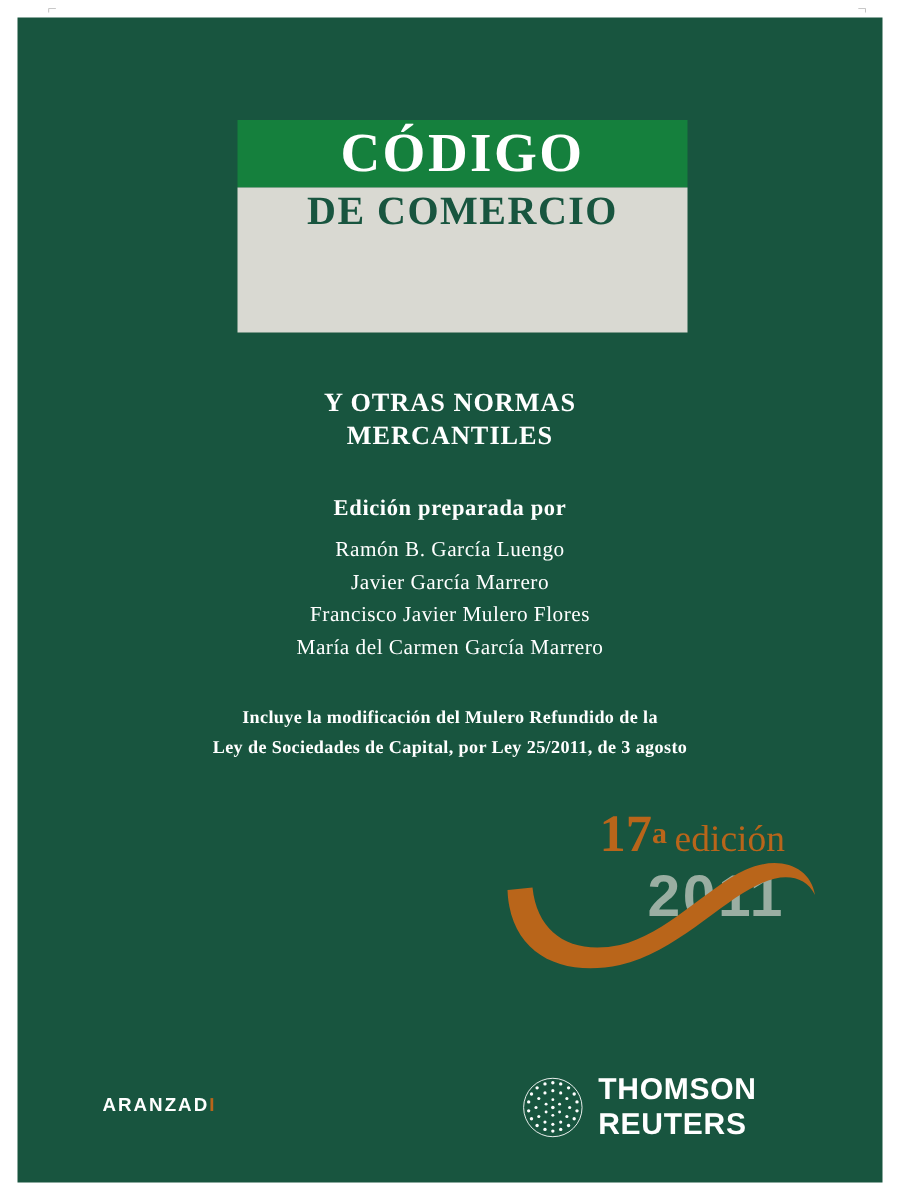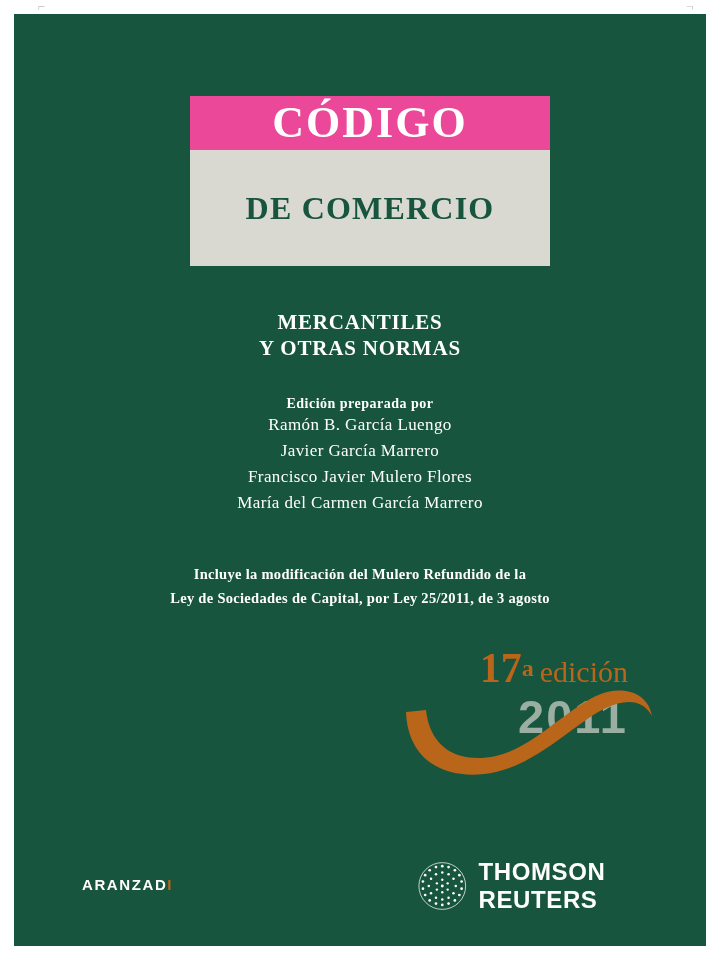--- a/index.html
+++ b/index.html
@@ -43,39 +43,39 @@
   .crop-right { left: 686px; }
 
   
   .title-block {
     position: absolute;
     left: 176px;
     top: 82px;
     width: 360px;
   }
   .title-top {
-    background: #ec4899;
+    background: #15803d;
     height: 54px;
     display: flex;
     align-items: center;
     justify-content: center;
   }
   .title-top-text {
     color: #ffffff;
     font-family: "Liberation Serif", serif;
     font-weight: bold;
     font-size: 44px;
     letter-spacing: 2px;
     line-height: 46px;
   }
   .title-bottom {
     background: #d9d9d2;
     height: 116px;
     display: flex;
-    align-items: center;
+    align-items: flex-start;
     justify-content: center;
   }
   .title-bottom-text {
     color: #18553f;
     font-family: "Liberation Serif", serif;
     font-weight: bold;
     font-size: 32px;
     letter-spacing: 1.2px;
   }
 
@@ -97,23 +97,23 @@
     position: absolute;
     left: 0;
     top: 382px;
     width: 692px;
     text-align: center;
     color: #ffffff;
     font-family: "Liberation Serif", serif;
   }
   .credits .prepared {
     font-weight: bold;
-    font-size: 14px;
+    font-size: 18px;
     letter-spacing: 0.5px;
-    margin-bottom: 0;
+    margin-bottom: 10px;
   }
   .credits .author {
     font-weight: normal;
     font-size: 17px;
     line-height: 26px;
     letter-spacing: 0.4px;
   }
 
   .note {
     position: absolute;
@@ -220,22 +220,22 @@
     <div class="title-block">
       <div class="title-top">
         <span class="title-top-text">CÓDIGO</span>
       </div>
       <div class="title-bottom">
         <span class="title-bottom-text">DE COMERCIO</span>
       </div>
     </div>
 
     <div class="subtitle">
+      <div>Y OTRAS NORMAS</div>
       <div>MERCANTILES</div>
-      <div>Y OTRAS NORMAS</div>
     </div>
 
     <div class="credits">
       <div class="prepared">Edición preparada por</div>
       <div class="author">Ramón B. García Luengo</div>
       <div class="author">Javier García Marrero</div>
       <div class="author">Francisco Javier Mulero Flores</div>
       <div class="author">María del Carmen García Marrero</div>
     </div>
 

